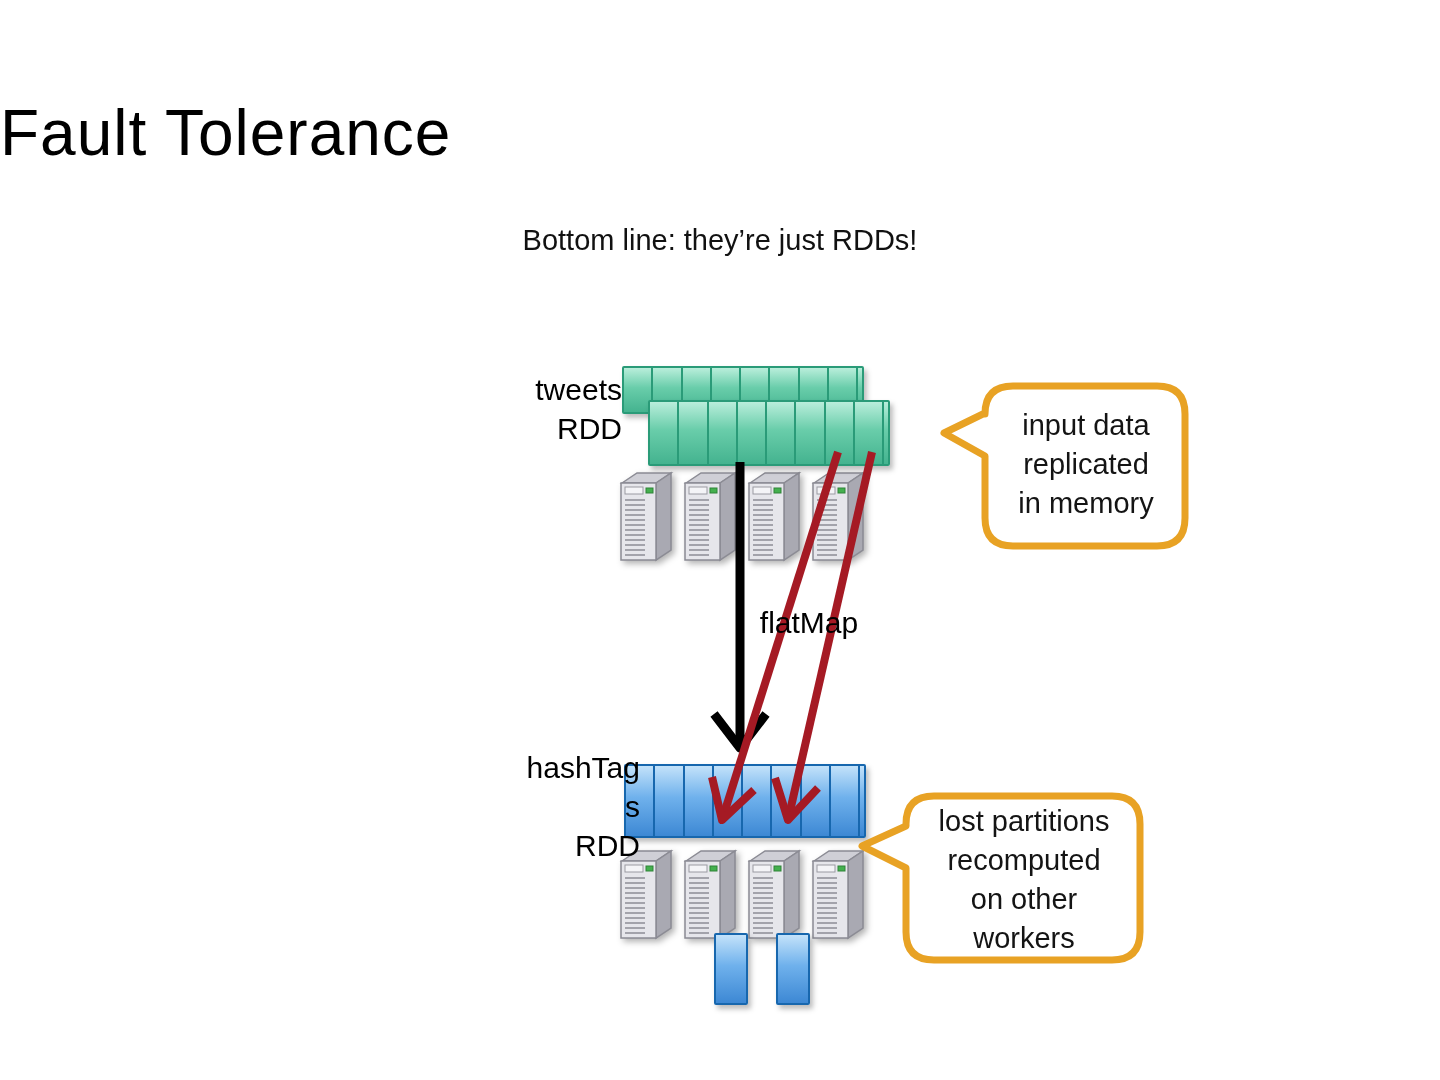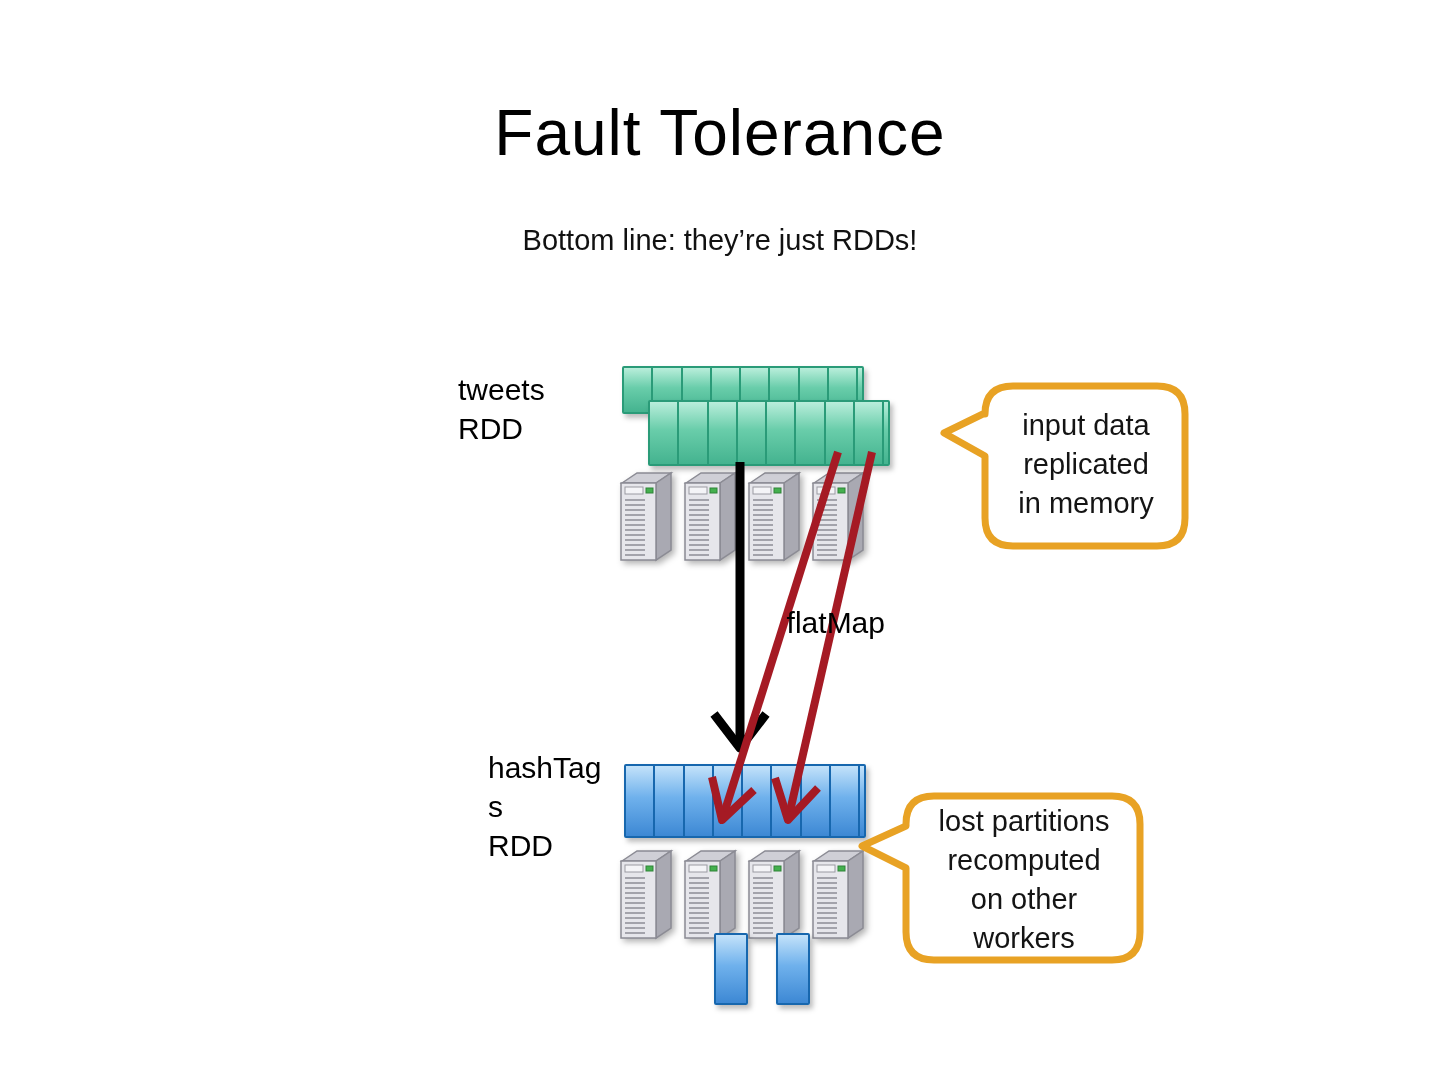--- a/index.html
+++ b/index.html
@@ -1,26 +1,26 @@
 <!DOCTYPE html>
 <html style="--tweets-rdd-green: #54C2A0; --hashtags-rdd-blue: #4296DC; --callout-orange: #E8A224; --recompute-arrow-red: #A51A24; --flatmap-arrow-black: #000000;"><head>
 <meta charset="utf-8">
 <style>
   html,body{margin:0;padding:0;background:#ffffff;font-family:"Liberation Sans",sans-serif;}
   .slide{position:relative;width:1440px;height:1080px;background:#ffffff;overflow:hidden;margin:0 auto;}
 
-  .title{position:absolute;top:96px;left:0;width:100%;text-align:center;
+  .title{position:absolute;top:96px;left:0;width:100%;text-align:left;
          font-size:64px;font-weight:400;color:#000;letter-spacing:1px;}
   .subtitle{position:absolute;top:224px;left:0;width:100%;text-align:center;
          font-size:29px;font-weight:400;color:#111;}
 
-  .lbl{position:absolute;color:#000;font-size:30px;line-height:1.3;text-align:left;white-space:pre-line;z-index:6;}
+  .lbl{position:absolute;color:#000;font-size:30px;line-height:1.3;text-align:right;white-space:pre-line;z-index:6;}
   .lbl-tweets{left:458px;top:370px;width:164px;}
   .lbl-hashtags{left:488px;top:748px;width:152px;}
-  .lbl-flatmap{left:744px;top:603px;width:130px;text-align:right;z-index:25;padding-left:11px;}
+  .lbl-flatmap{left:744px;top:603px;width:130px;text-align:center;z-index:25;}
 
   .bar{position:absolute;border-radius:2px;box-shadow:3px 4px 5px rgba(70,70,70,.35);}
   .seg-green{
     border:2px solid #2a9b78;
     background-image:
       repeating-linear-gradient(90deg, rgba(0,0,0,0) 0, rgba(0,0,0,0) 27.3px, #2a9b78 27.3px, #2a9b78 29.3px),
       linear-gradient(180deg,#b9eedb,#69cdaa 45%,#44b38f);
   }
   .seg-blue{
     border:2px solid #1767ae;

